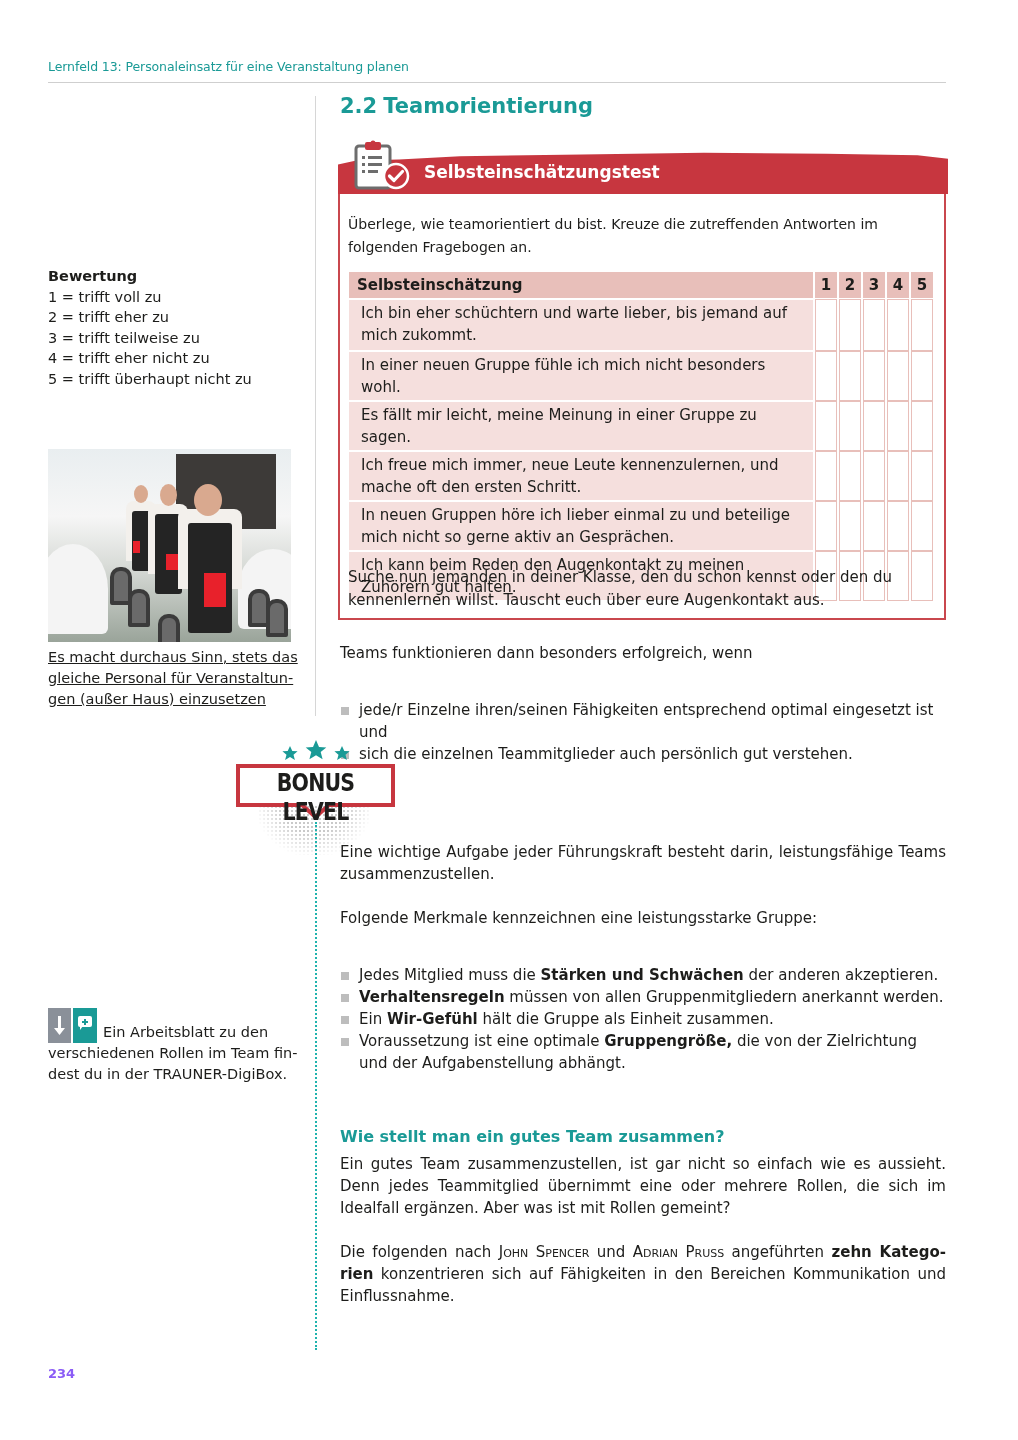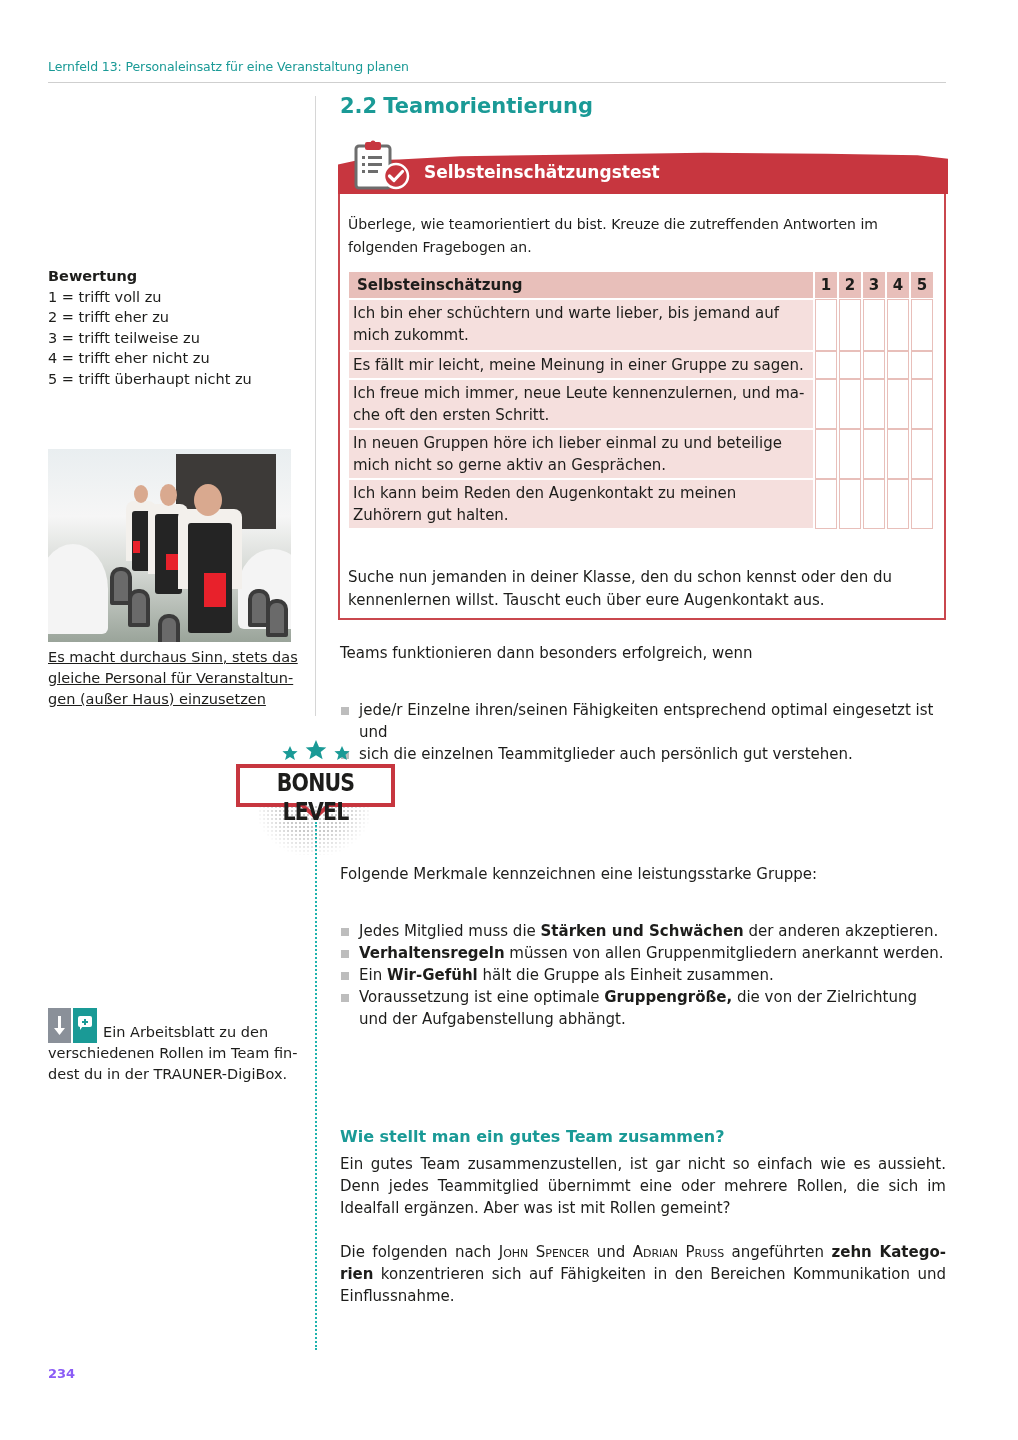--- a/index.html
+++ b/index.html
@@ -17,21 +17,21 @@
   .test-box { position: absolute; left: 338px; top: 187px; width: 608px; height: 433px; border: 2px solid #c9474e; border-top: none; background: #fff; }
   .test-banner { position: absolute; left: 338px; top: 152px; width: 610px; height: 42px; background: #c7363f;
     clip-path: polygon(0 30%, 3% 20%, 10% 18%, 20% 10%, 40% 6%, 60% 2%, 80% 4%, 95% 8%, 100% 16%, 100% 100%, 0 100%); }
   .test-banner-title { position: absolute; left: 424px; top: 162px; font-size: 17px; font-weight: bold; color: #ffffff; }
   .test-icon { position: absolute; left: 352px; top: 140px; width: 60px; height: 52px; }
 
   .test-intro { position: absolute; left: 348px; top: 213px; width: 590px; font-size: 14px; line-height: 23px; }
   .test-table { position: absolute; left: 347px; top: 270px; width: 588px; border-collapse: separate; border-spacing: 2px; font-size: 15px; }
   .test-table th { background: #e8bfba; font-weight: bold; text-align: left; padding: 3px 8px; height: 26px; font-weight: 600; }
   .test-table th.num { text-align: center; width: 22px; padding: 3px 0; }
-  .test-table td.q { background: #f5dfdd; padding: 2px 4px; line-height: 22px; vertical-align: top; }
+  .test-table td.q { background: #f5dfdd; padding: 2px 12px; line-height: 22px; vertical-align: top; }
   .test-table td.box { background: #fff; border-left: 1px solid #e8bfba; border-right: 1px solid #e8bfba; width: 22px; box-shadow: 0 1px 0 #e8bfba, 0 -1px 0 #e8bfba; cursor: pointer; }
   .test-outro { position: absolute; left: 348px; top: 566px; width: 590px; font-size: 15px; line-height: 23px; }
 
   .teams-text { position: absolute; left: 340px; top: 642px; width: 610px; font-size: 15px; line-height: 22px; }
   ul.sq { list-style: none; margin-top: 35px; }
   ul.sq li { position: relative; padding-left: 19px; }
   ul.sq li::before { content: ""; position: absolute; left: 1px; top: 8px; width: 8px; height: 8px; background: #bdbdbd; }
 
   
   .rating { position: absolute; left: 48px; top: 266px; font-size: 14.5px; line-height: 20.5px; }
@@ -113,20 +113,28 @@
   <tbody>
     <tr>
       <td class="q" style="height:50px">Ich bin eher schüchtern und warte lieber, bis jemand auf mich zukommt.</td>
       <td class="box"></td>
         <td class="box"></td>
         <td class="box"></td>
         <td class="box"></td>
         <td class="box"></td>
     </tr>
     <tr>
+      <td class="q" style="height:26px">In einer neuen Gruppe fühle ich mich nicht besonders wohl.</td>
+      <td class="box"></td>
+        <td class="box"></td>
+        <td class="box"></td>
+        <td class="box"></td>
+        <td class="box"></td>
+    </tr>
+    <tr>
       <td class="q" style="height:26px">Es fällt mir leicht, meine Meinung in einer Gruppe zu sagen.</td>
       <td class="box"></td>
         <td class="box"></td>
         <td class="box"></td>
         <td class="box"></td>
         <td class="box"></td>
     </tr>
     <tr>
       <td class="q" style="height:48px">Ich freue mich immer, neue Leute kennenzulernen, und ma­che oft den ersten Schritt.</td>
       <td class="box"></td>
@@ -209,20 +217,21 @@
 <div class="bonus-frame"></div>
 <svg class="bonus-bottom" viewBox="0 0 159 18">
   <polyline points="2,2 66,2 79.5,14 93,2 157,2" fill="none" stroke="#c7363f" stroke-width="4"></polyline>
   <line x1="2" y1="0" x2="2" y2="4" stroke="#c7363f" stroke-width="4"></line>
   <line x1="157" y1="0" x2="157" y2="4" stroke="#c7363f" stroke-width="4"></line>
 </svg>
 <div class="bonus-label">BONUS LEVEL</div>
 <div class="dotted-line"></div>
 
 <div class="bonus-text">
+  <p class="just">Eine wichtige Aufgabe jeder Führungskraft besteht darin, leistungsfähige Teams zusammenzustellen.</p>
   <div class="gap"></div>
   <p>Folgende Merkmale kennzeichnen eine leistungsstarke Gruppe:</p>
   <ul class="sq">
     <li><span>Jedes Mitglied muss die </span><b>Stärken und Schwächen</b><span> der anderen akzeptieren.</span></li>
     <li><span></span><b>Verhaltensregeln</b><span> müssen von allen Gruppenmitgliedern anerkannt werden.</span></li>
     <li><span>Ein </span><b>Wir-Gefühl</b><span> hält die Gruppe als Einheit zusammen.</span></li>
     <li><span>Voraussetzung ist eine optimale </span><b>Gruppengröße,</b><span> die von der Zielrichtung und der Aufgabenstellung abhängt.</span></li>
   </ul>
 </div>
 

